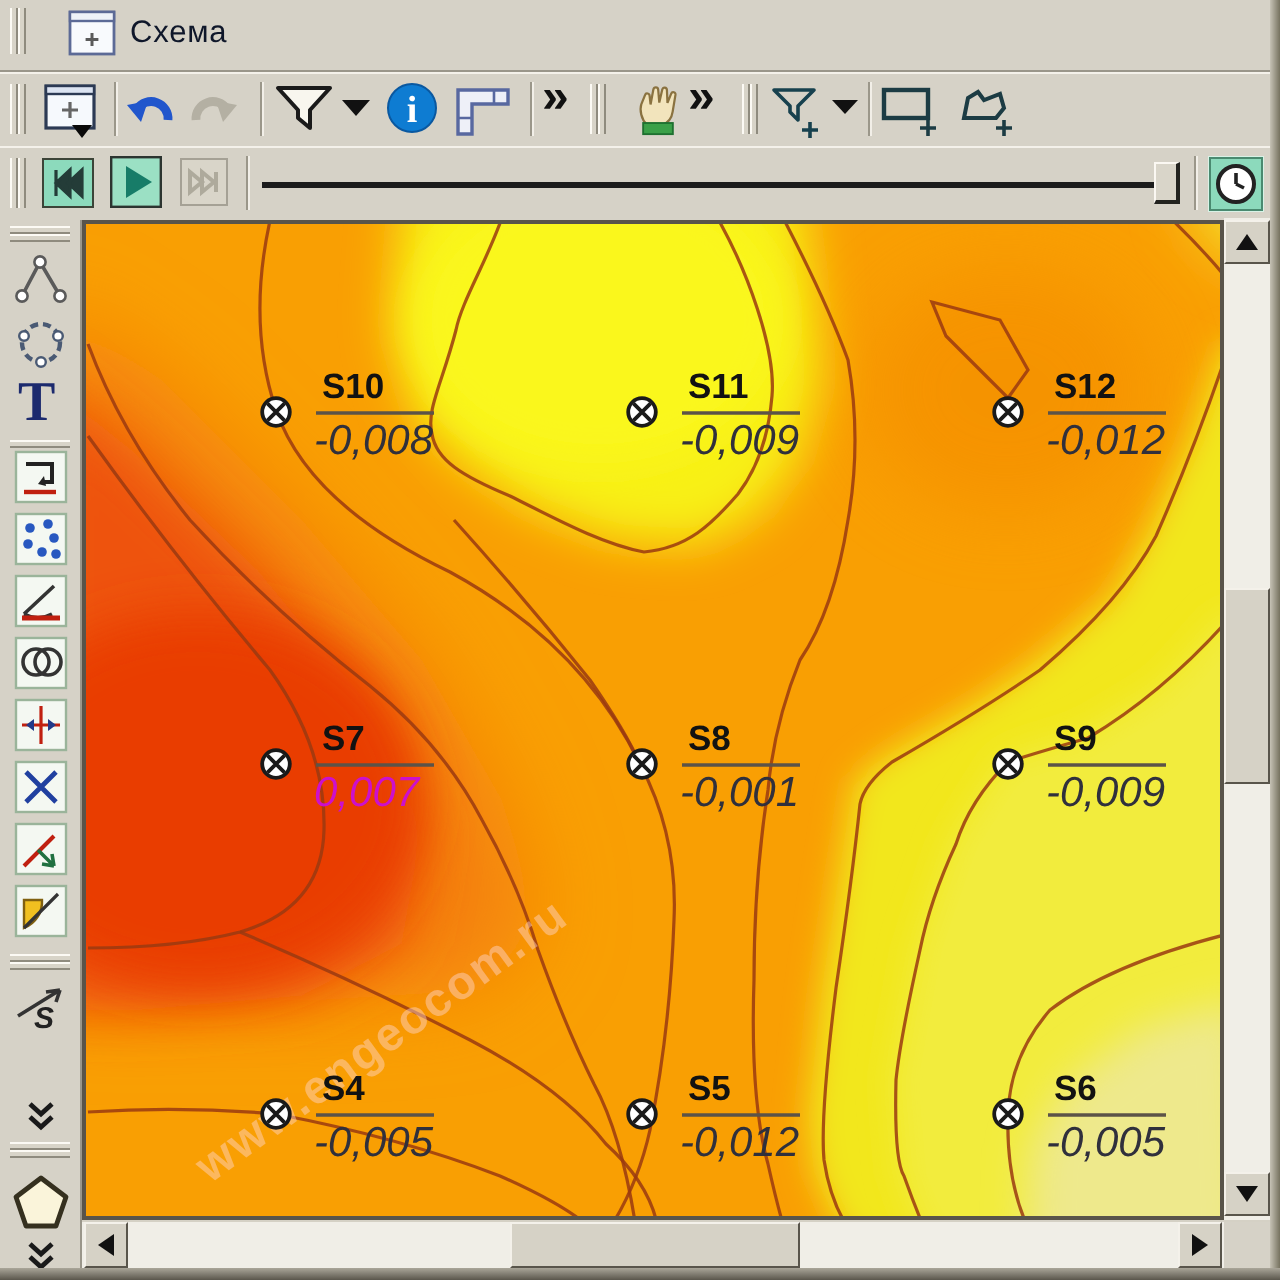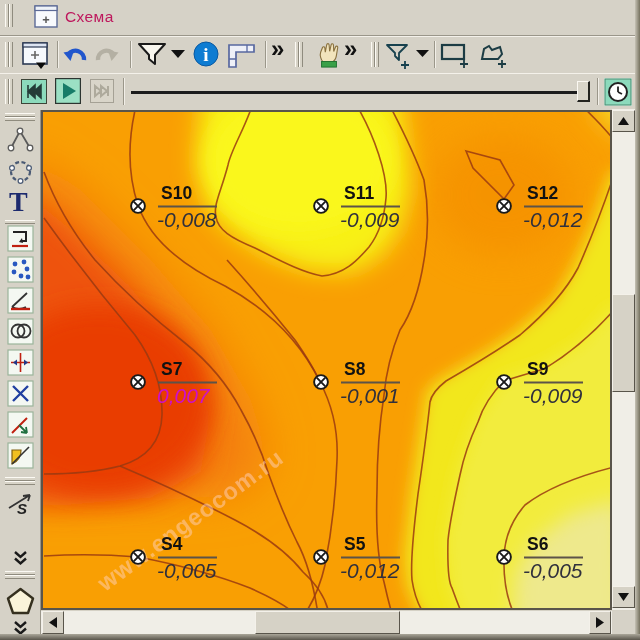--- a/index.html
+++ b/index.html
@@ -12,21 +12,21 @@
 <body>
 
 <div class="abs" style="left:0;top:0;width:640px;height:35px;background:#d6d2c7;border-bottom:1px solid #9a968a;">
   <div class="grip-v" style="left:5px;top:4px;height:23px;"></div>
   <div class="grip-v" style="left:9px;top:4px;height:23px;"></div>
   <svg class="abs" style="left:34px;top:5px" width="25" height="25" viewBox="0 0 25 25">
     <rect x="1" y="1" width="22" height="21" fill="#f8fafd" stroke="#5c6a96" stroke-width="1.4"></rect>
     <rect x="1" y="1" width="22" height="4.5" fill="#eef2f8" stroke="#5c6a96" stroke-width="1.2"></rect>
     <path d="M12 11.5 v6.5 M8.8 14.8 h6.4" stroke="#5a5a5a" stroke-width="1.5"></path>
   </svg>
-  <div class="abs" style="left:65px;top:8px;font-size:15.5px;letter-spacing:0.4px;color:#be185d;">Схема</div>
+  <div class="abs" style="left:65px;top:8px;font-size:15.5px;letter-spacing:0.4px;color:#0f172a;">Схема</div>
 </div>
 
 <div class="abs" style="left:0;top:36px;width:640px;height:36px;background:#d6d2c7;border-top:1px solid #f4f1ea;border-bottom:1px solid #9a968a;">
   <div class="grip-v" style="left:5px;top:5px;height:25px;"></div>
   <div class="grip-v" style="left:9px;top:5px;height:25px;"></div>
   <svg class="abs" style="left:22px;top:5px" width="28" height="28" viewBox="0 0 28 28">
     <rect x="1" y="1" width="24" height="21" fill="#f6f9fd" stroke="#2c3a54" stroke-width="1.6"></rect>
     <rect x="1" y="1" width="24" height="4" fill="#dce4f2" stroke="#2c3a54" stroke-width="1.2"></rect>
     <path d="M13 9 v8 M9 13 h8" stroke="#666" stroke-width="1.6"></path>
     <path d="M14 20.5 h10 l-5 6.5 z" fill="#0a0a0a"></path>

